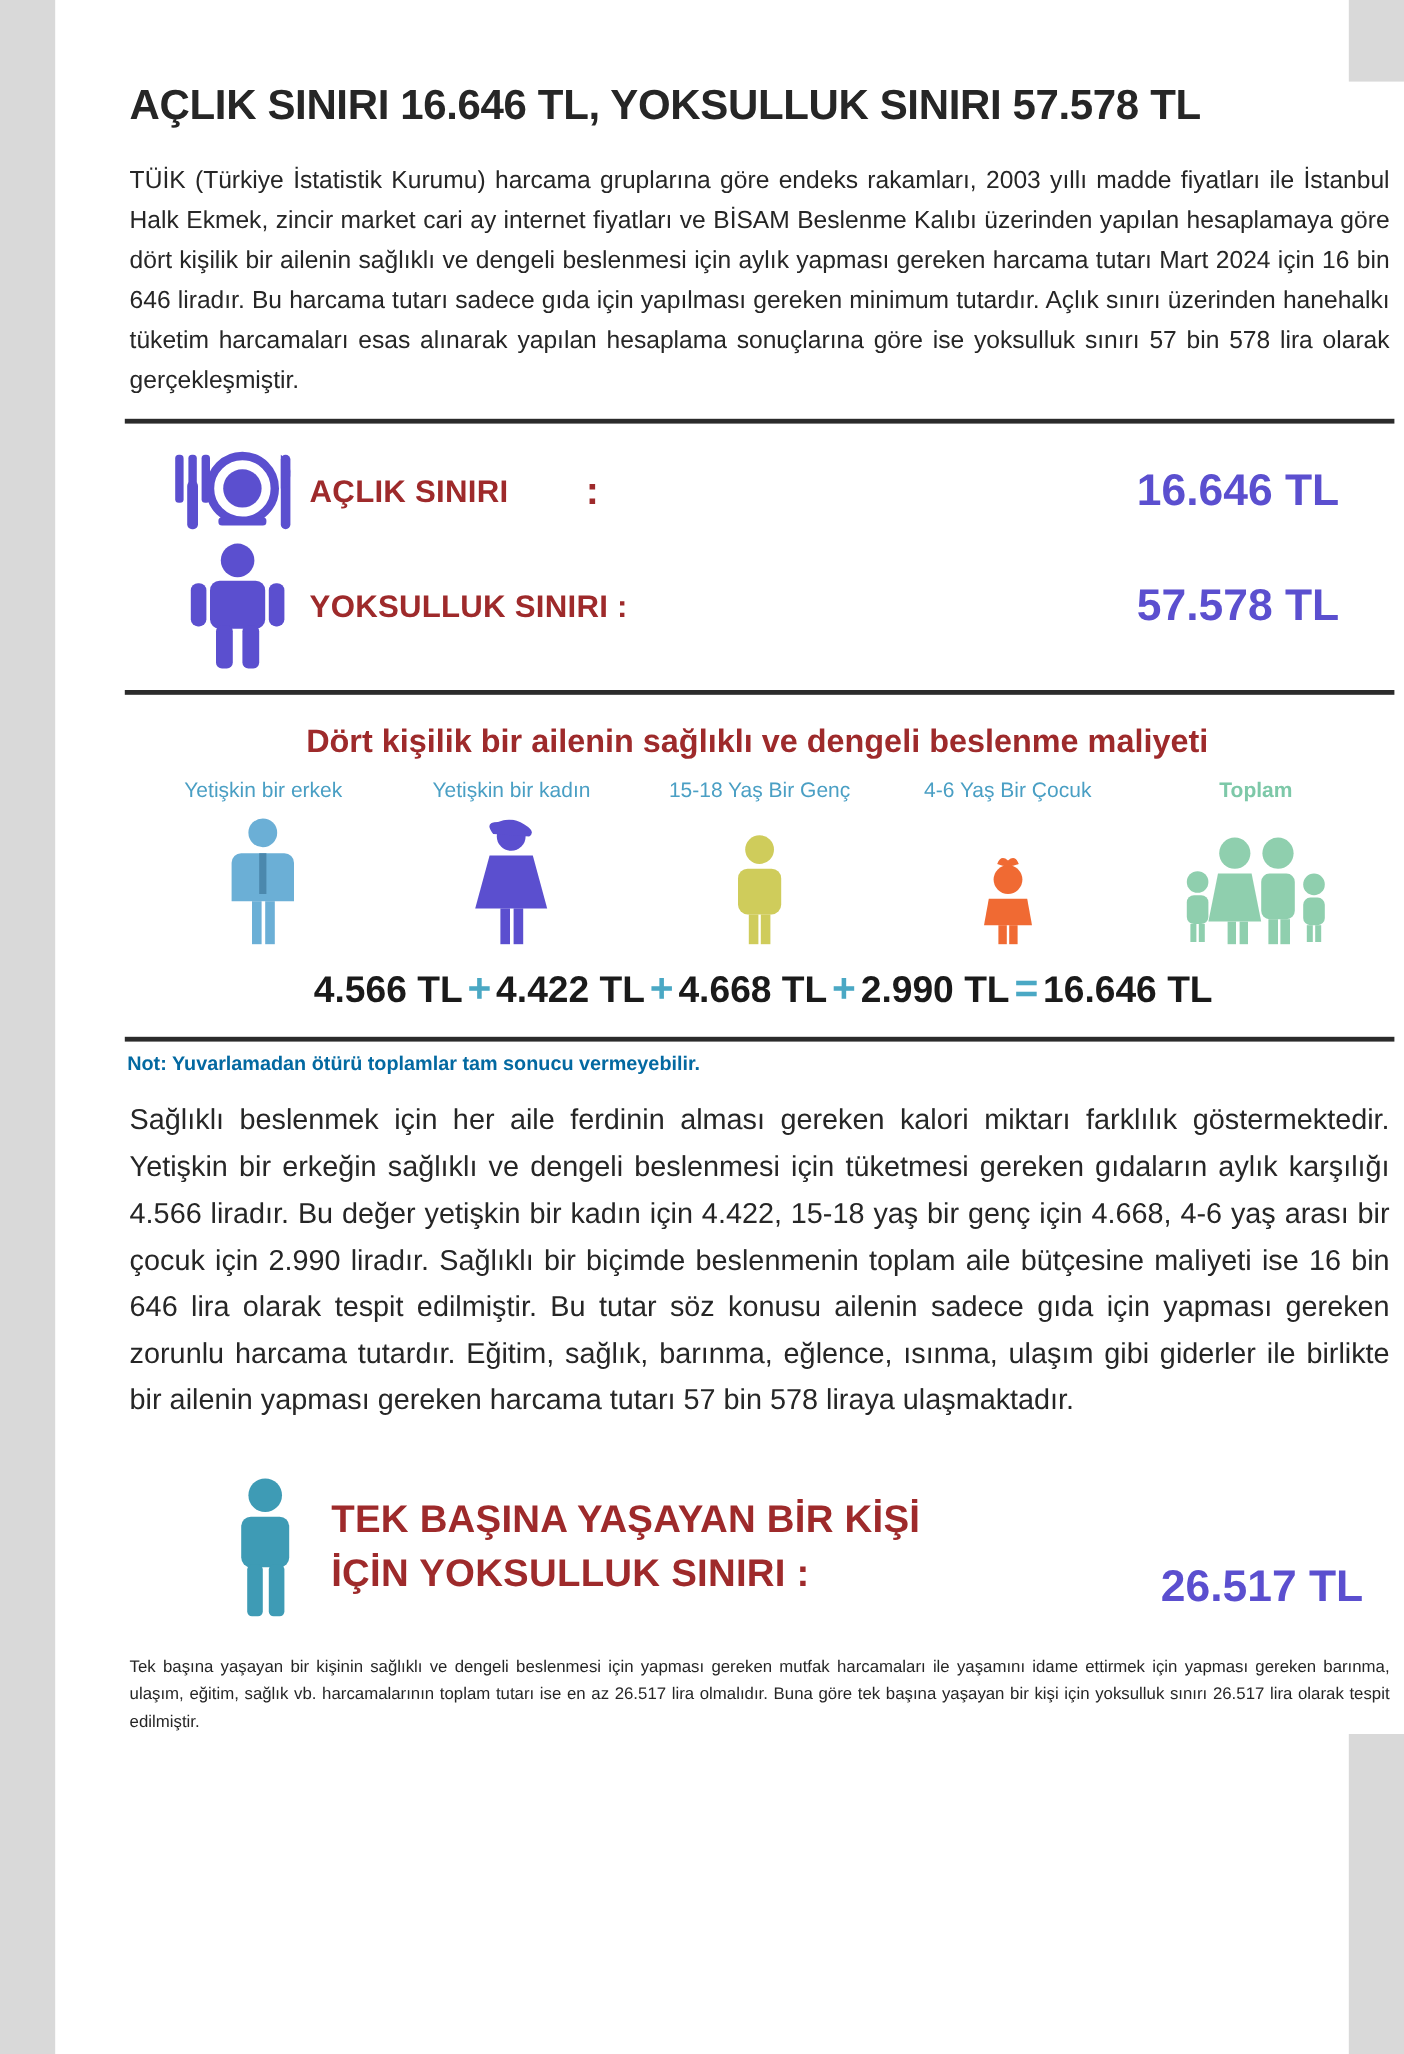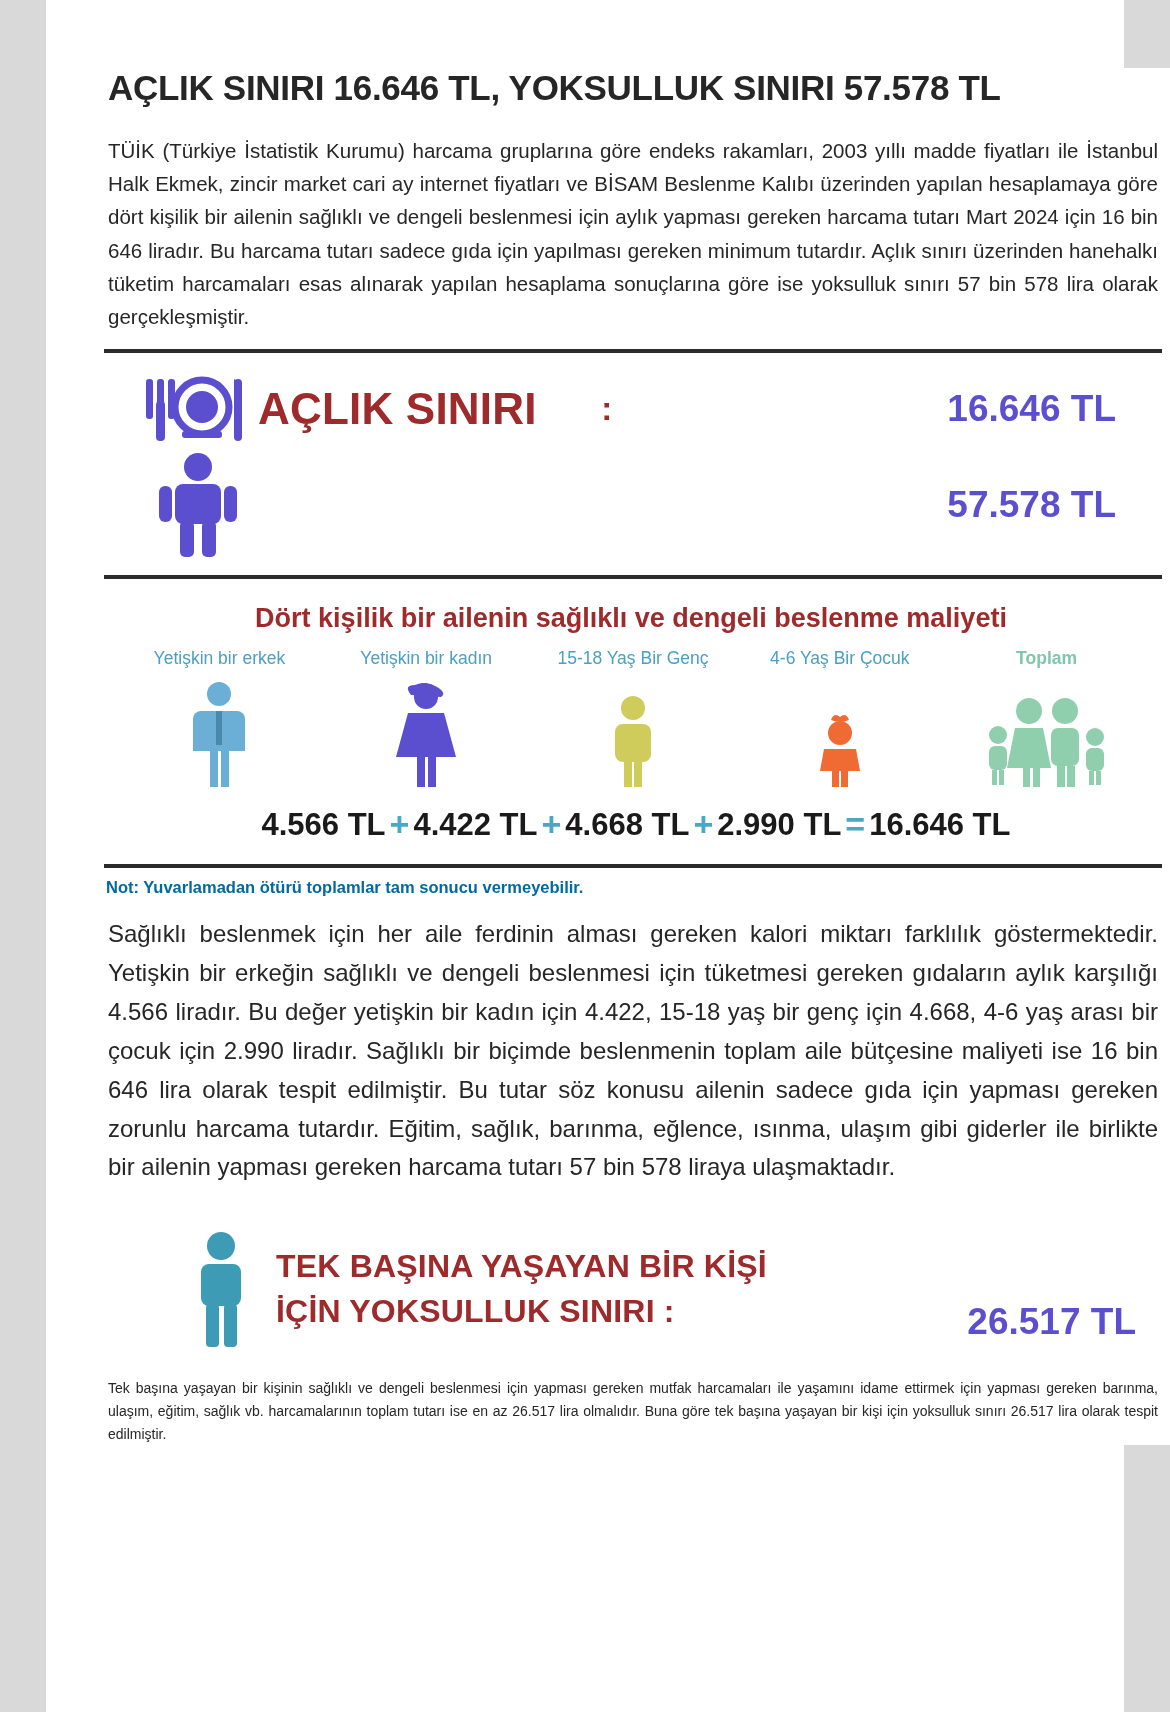--- a/index.html
+++ b/index.html
@@ -57,21 +57,21 @@
     height: 96px;
     margin-left: 52px;
   }
   .limit-icon {
     width: 120px;
     display: flex;
     justify-content: center;
     align-items: center;
   }
   .limit-label {
-    font-size: 44px;
+    font-size: 26px;
     font-weight: bold;
     color: #9e2a2b;
     letter-spacing: 0.2px;
     white-space: nowrap;
   }
   .limit-colon {
     font-size: 33px;
     font-weight: bold;
     color: #9e2a2b;
     width: 140px;
@@ -234,20 +234,21 @@
           <g fill="#5b4fcf">
             <circle cx="45" cy="16" r="14"></circle>
             <rect x="22" y="33" width="46" height="40" rx="8"></rect>
             <rect x="6" y="35" width="13" height="36" rx="6"></rect>
             <rect x="71" y="35" width="13" height="36" rx="6"></rect>
             <rect x="27" y="70" width="14" height="36" rx="5"></rect>
             <rect x="49" y="70" width="14" height="36" rx="5"></rect>
           </g>
         </svg>
       </div>
+      <div class="limit-label">YOKSULLUK SINIRI :</div>
       <div class="limit-colon"></div>
       <div class="limit-value">57.578 TL</div>
     </div>
 
   </div>
 
   <hr class="rule">
 
   <div class="family">
     <div class="family-title">Dört kişilik bir ailenin sağlıklı ve dengeli beslenme maliyeti</div>

